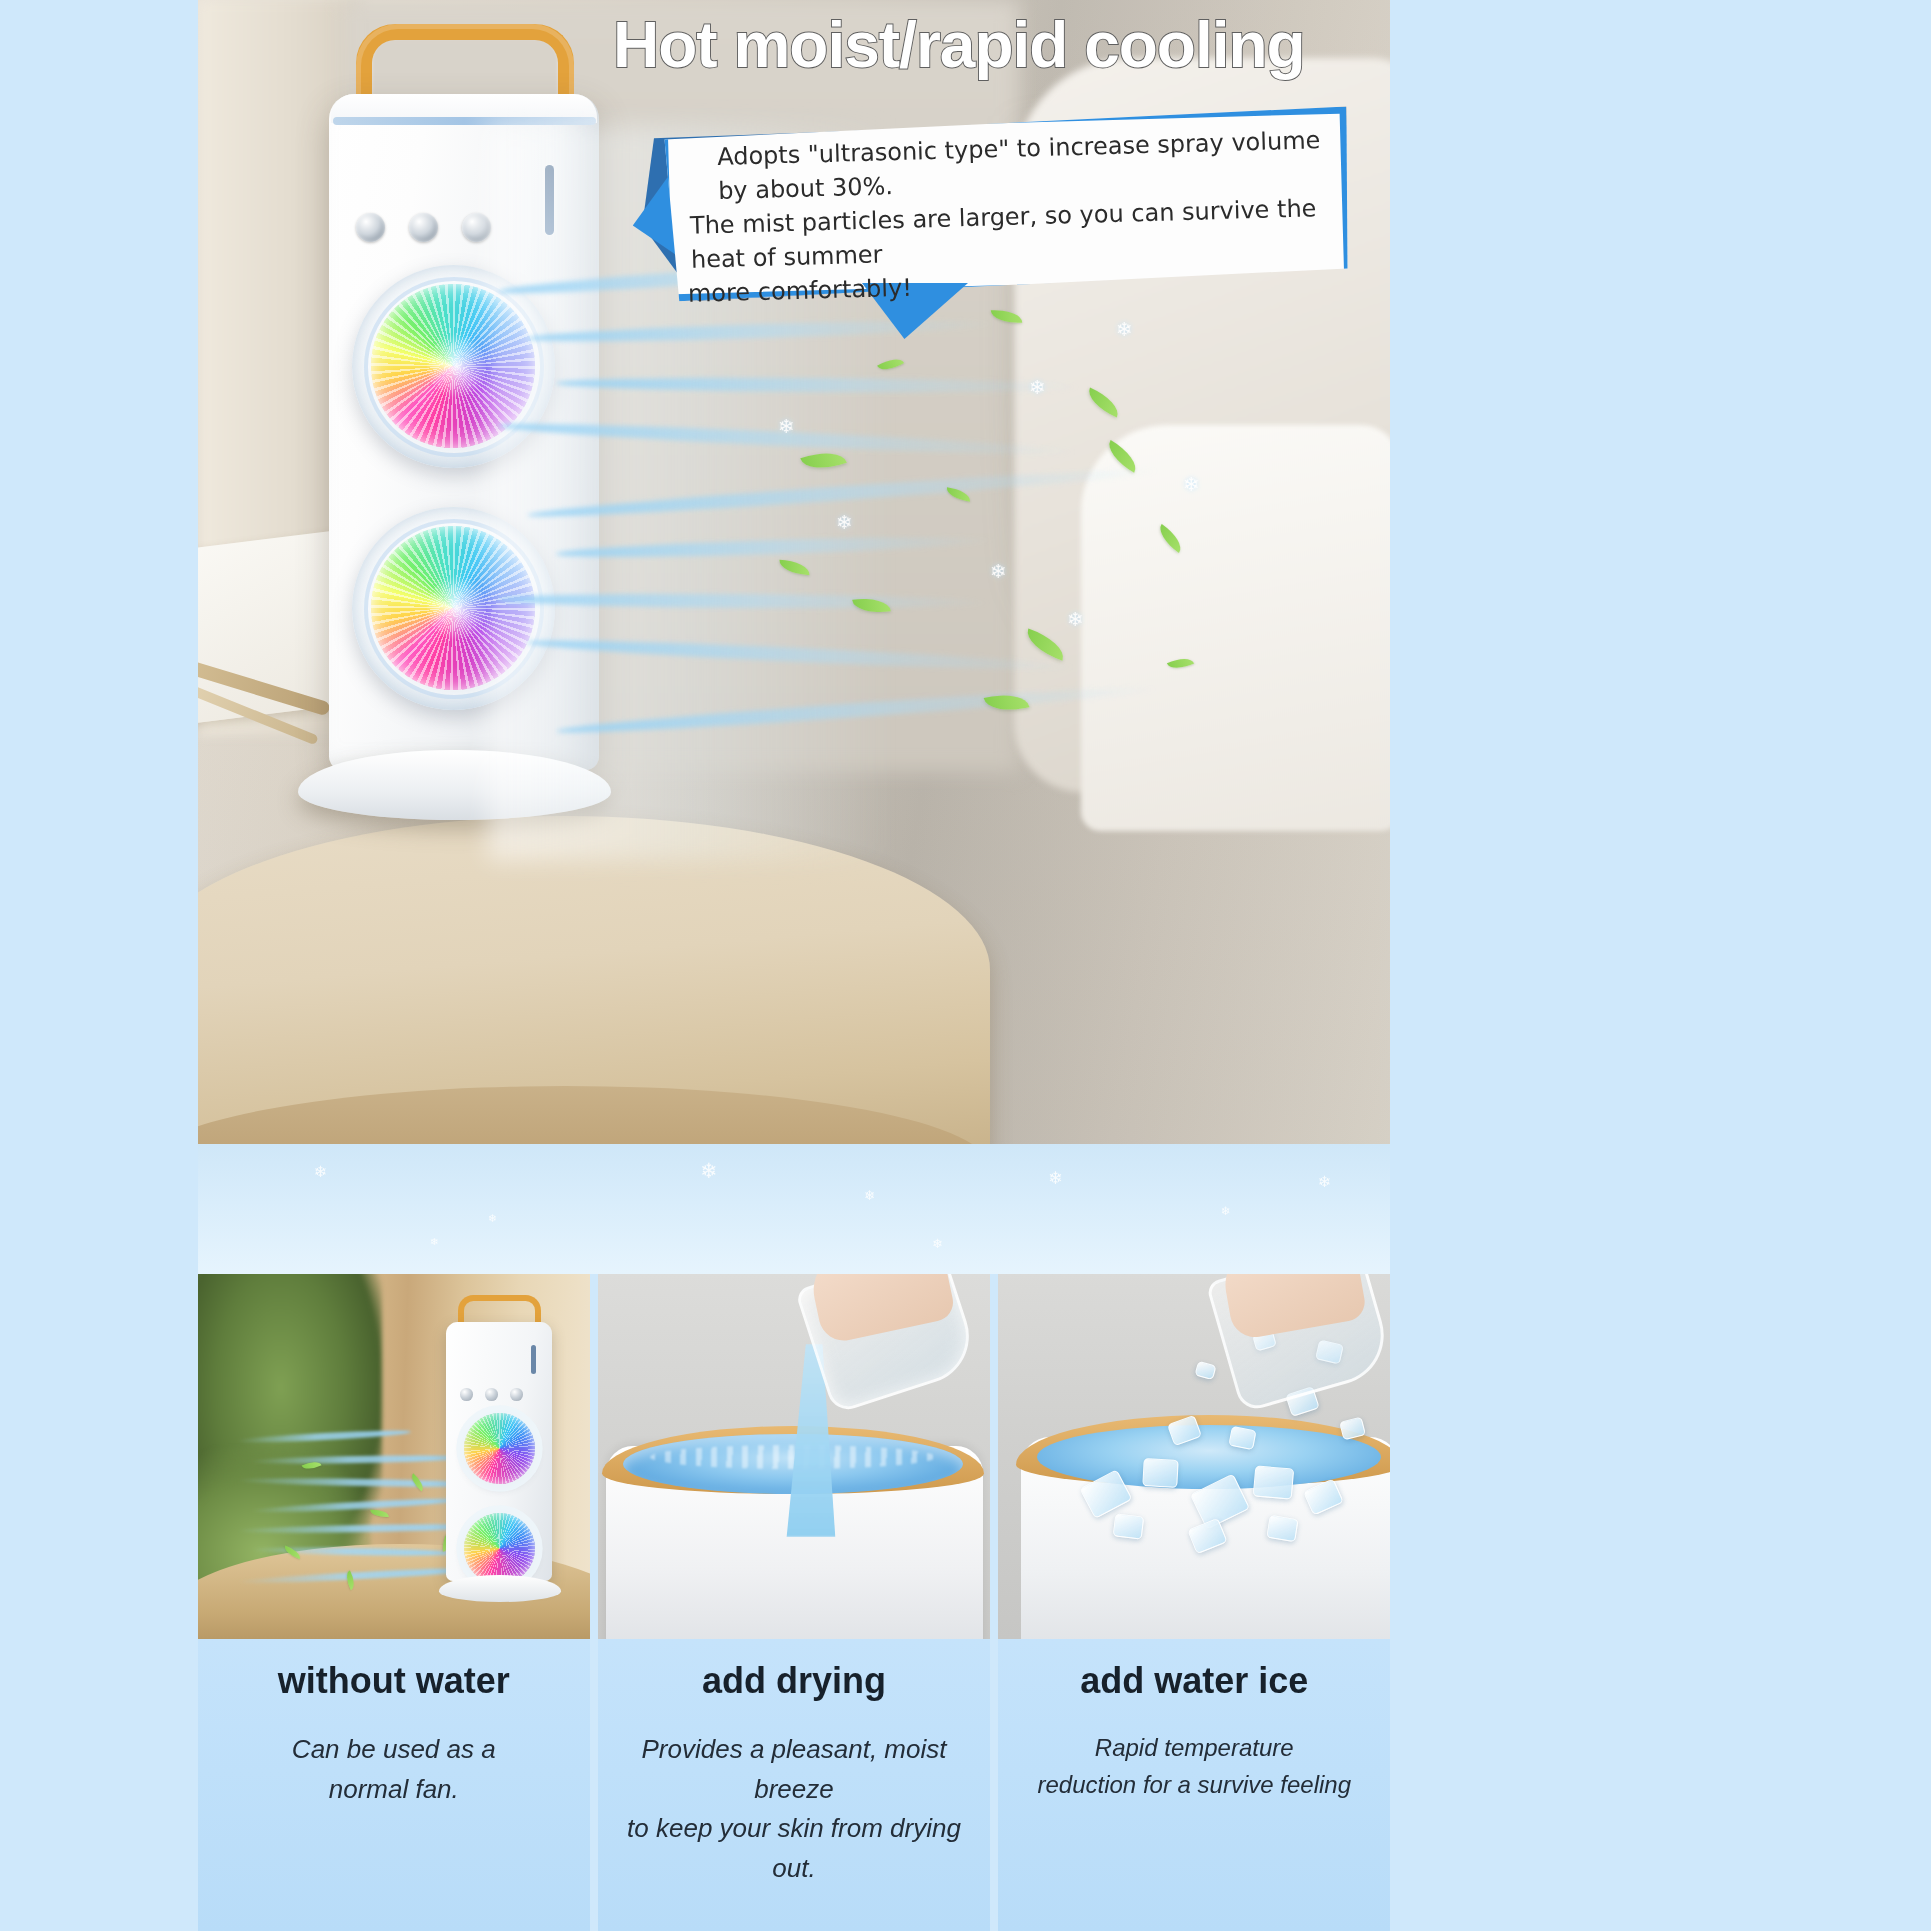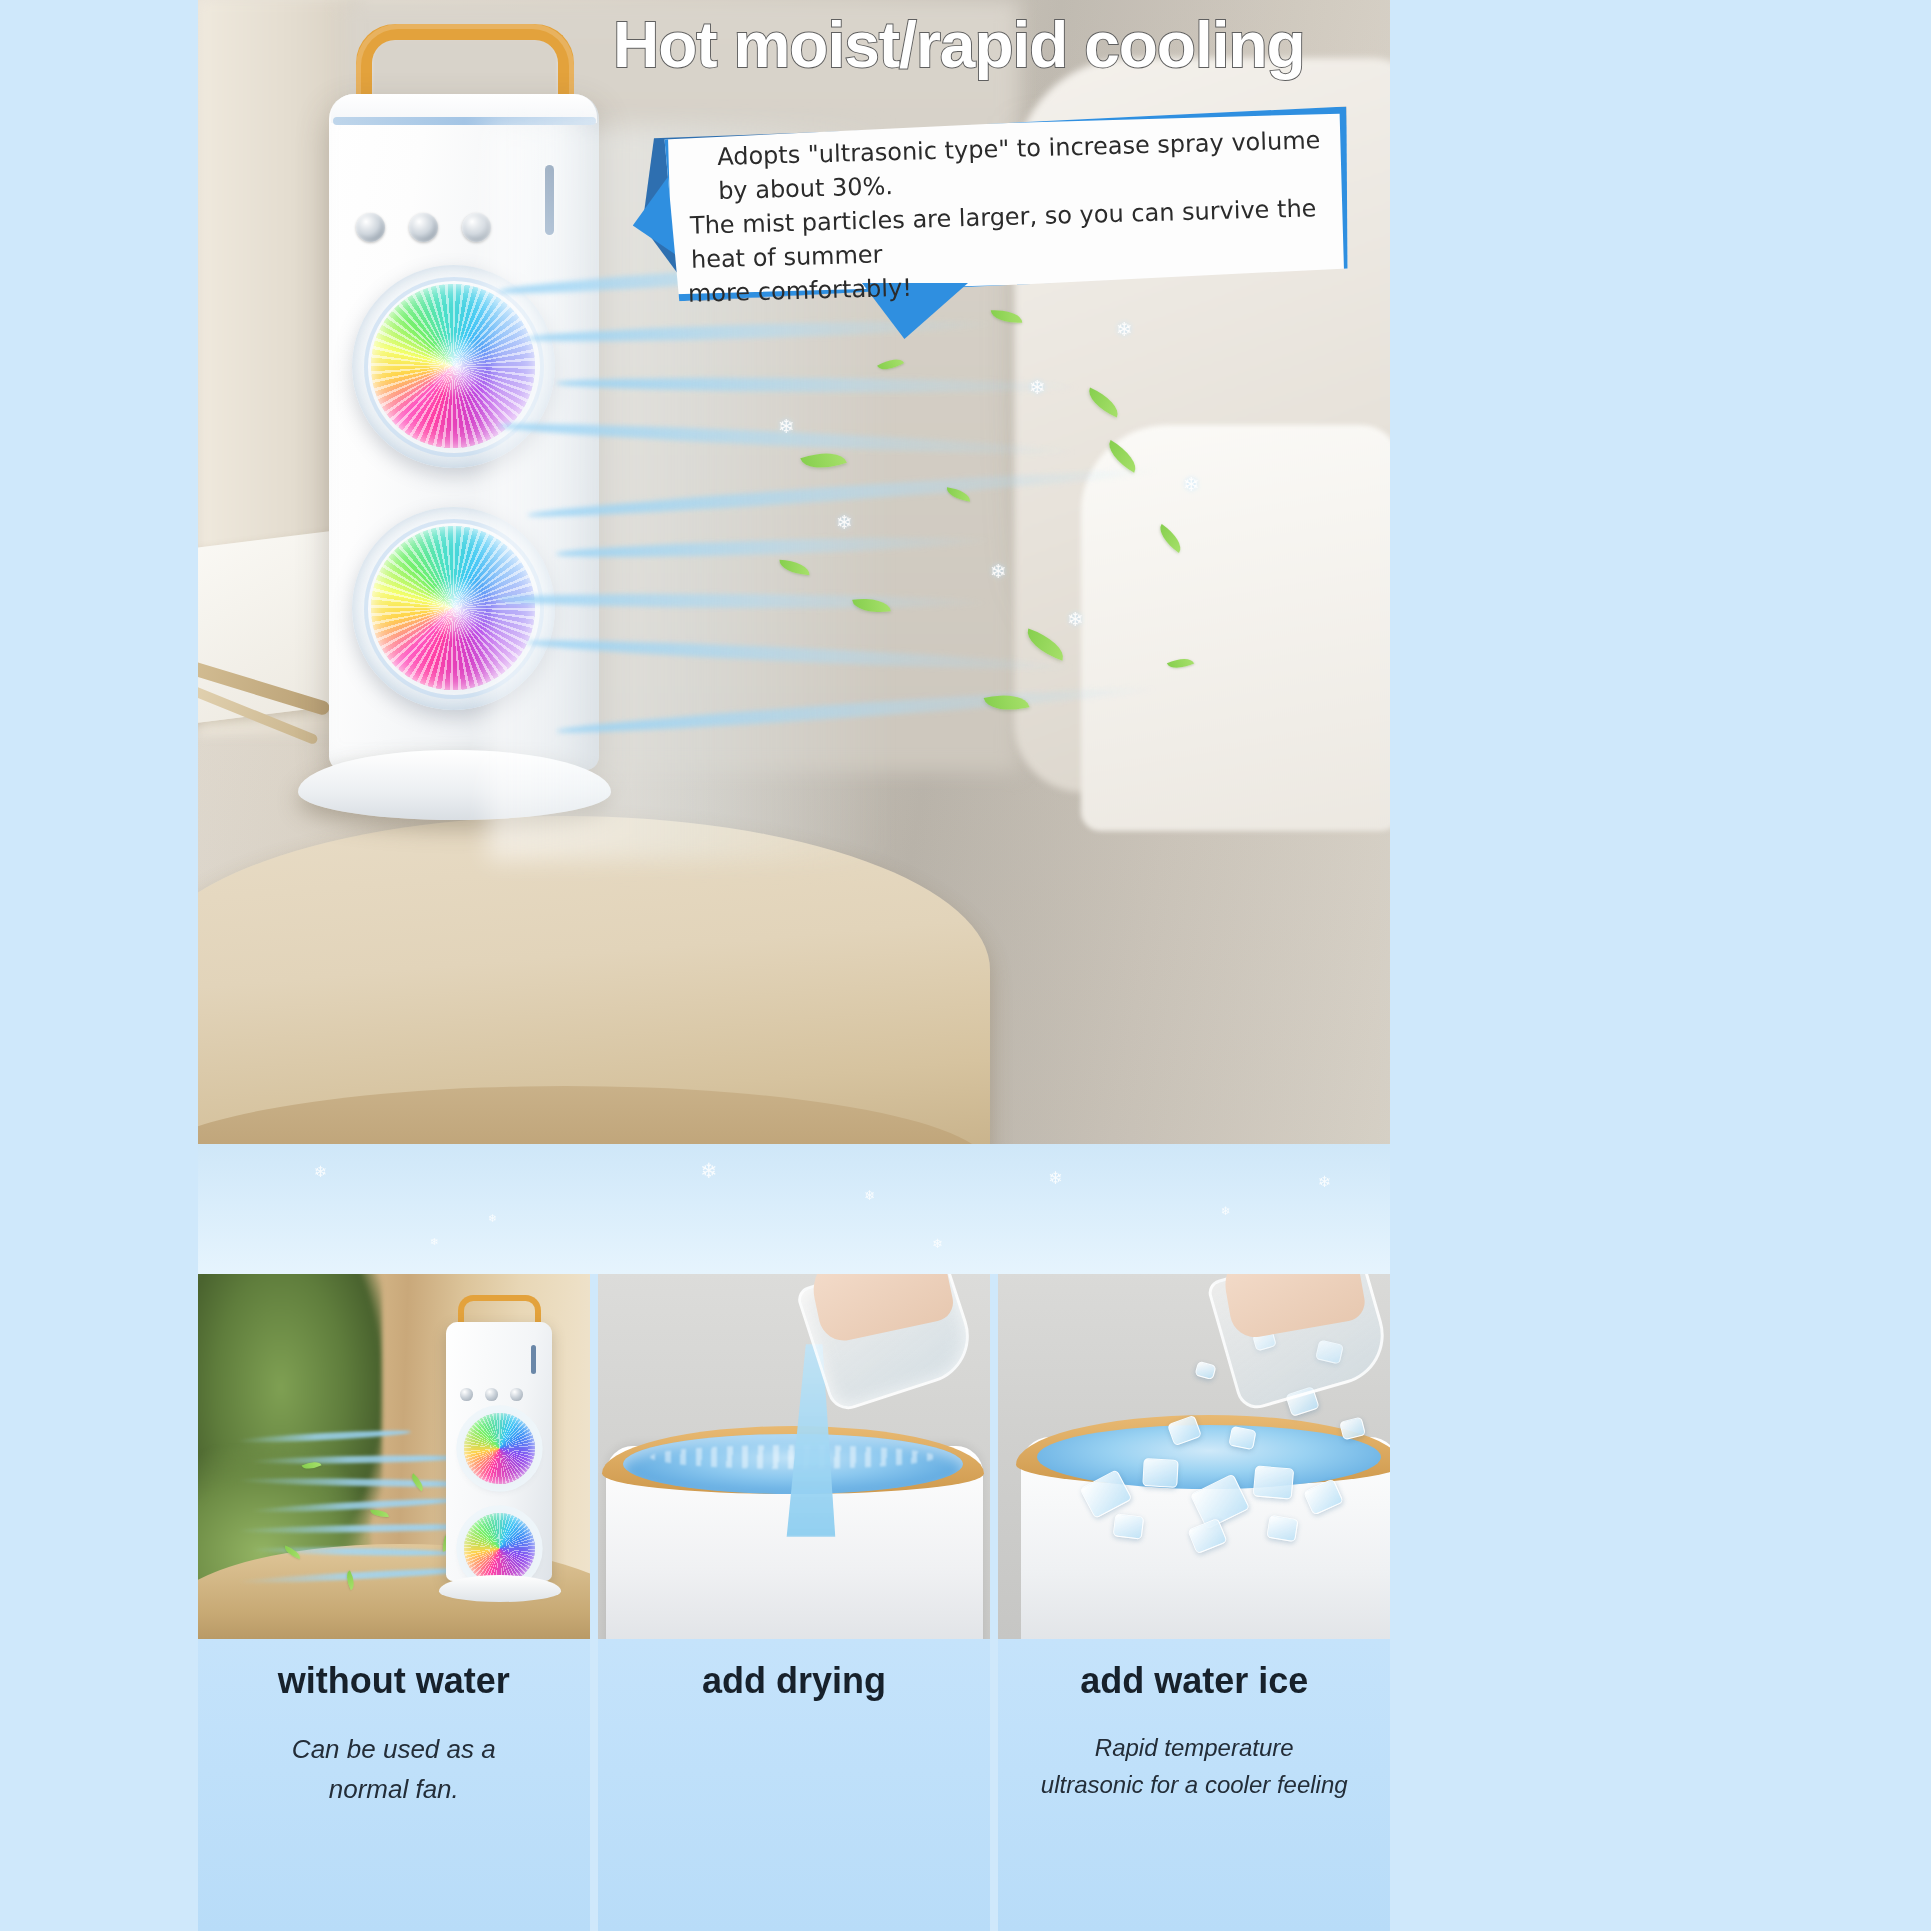--- a/index.html
+++ b/index.html
@@ -539,20 +539,24 @@
           <div class="p2"></div>
           <div class="p2-tank"></div>
           <div class="p2-rim"></div>
           <div class="p2-water"></div>
           <div class="p2-stream"></div>
           <div class="p2-jug"></div>
           <div class="p2-hand"></div>
         </div>
         <div class="cap">
           <div class="cap-title">add drying</div>
+          <div class="cap-body">
+            <div>Provides a pleasant, moist breeze</div>
+            <div>to keep your skin from drying out.</div>
+          </div>
         </div>
       </div>
 
       <div class="panel panel3">
         <div class="img">
           <div class="p3"></div>
           <div class="p3-tank"></div>
           <div class="p3-rim"></div>
           <div class="p3-water"></div>
           <div id="icecubes">
@@ -572,21 +576,21 @@
               <div class="ice" style="left: 198px; top: 89px; width: 19.3px; height: 15.4px; transform: rotate(15deg);"></div>
               <div class="ice" style="left: 343px; top: 145px; width: 23px; height: 18.5px; transform: rotate(-14deg);"></div>
             </div>
           <div class="p3-jug"></div>
           <div class="p3-hand"></div>
         </div>
         <div class="cap">
           <div class="cap-title">add water ice</div>
           <div class="cap-body">
             <div>Rapid temperature</div>
-            <div>ultrasonic for a cooler feeling</div>
+            <div>reduction for a survive feeling</div>
           </div>
         </div>
       </div>
 
     </div>
   </div>
 </div>
 
 
 </body></html>

